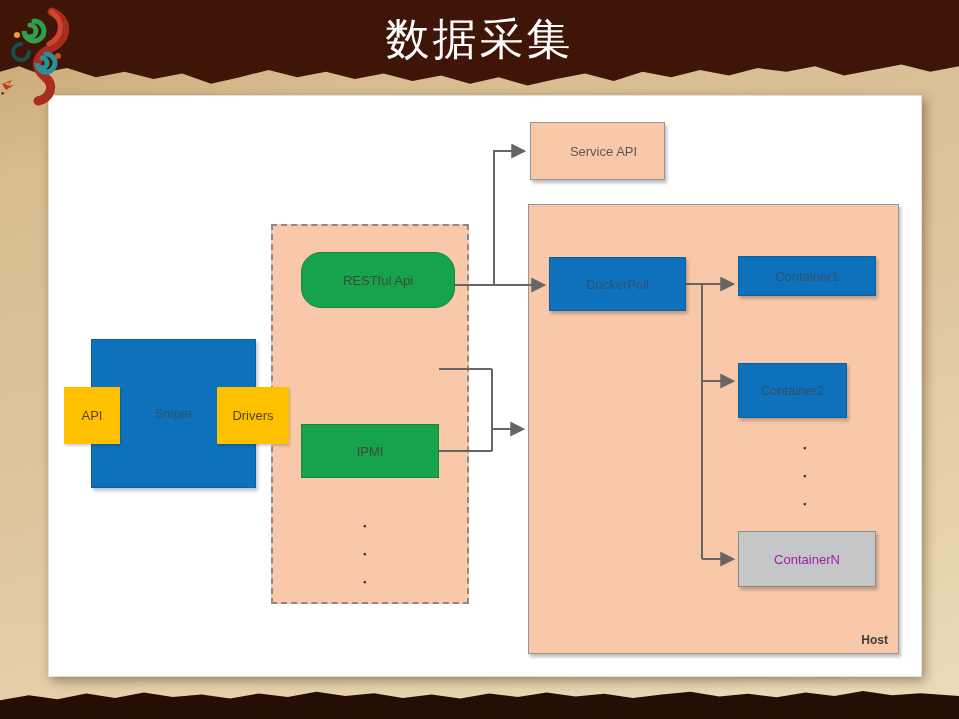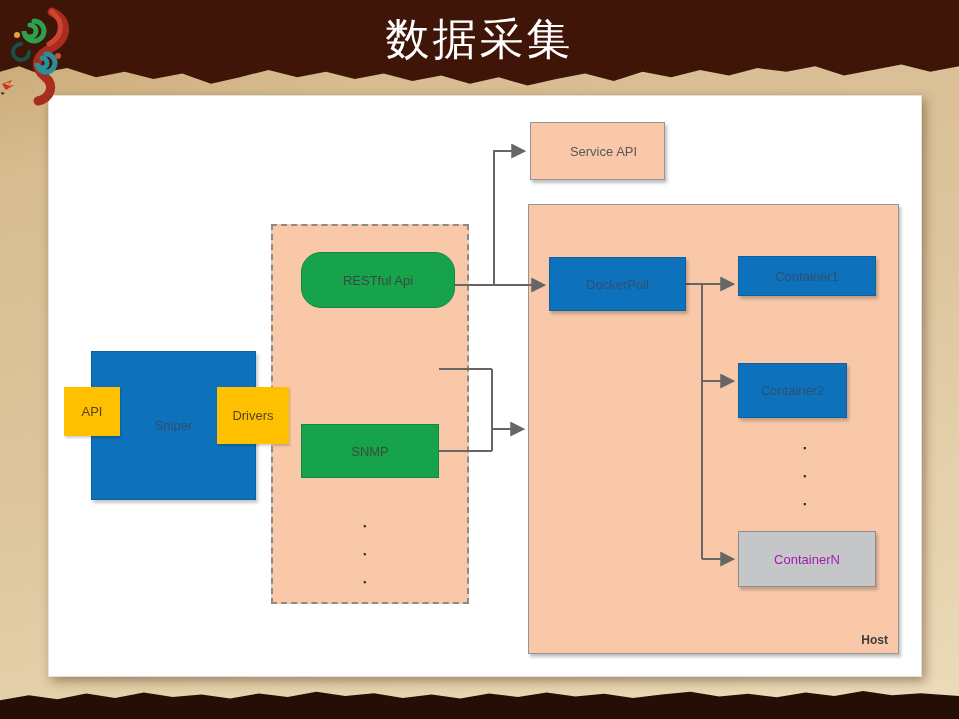--- a/index.html
+++ b/index.html
@@ -127,33 +127,33 @@
   <div class="node salmon" style="left:479px;top:108px;width:371px;height:450px;align-items:flex-end;justify-content:flex-end;">
     <span class="host-label">Host</span>
   </div>
 
   <div class="group-dashed" style="left:222px;top:128px;width:198px;height:380px;"></div>
 
   <div class="node green" style="left:252px;top:156px;width:154px;height:56px;border-radius:20px;">
     <span>RESTful Api</span>
   </div>
   <div class="node green" style="left:252px;top:328px;width:138px;height:54px;">
-    <span>SNMP</span>
+    <span>IPMI</span>
   </div>
 
   <div class="dots" style="left:314px;top:426px;">
     <span>▪</span>
     <span>▪</span>
     <span>▪</span>
   </div>
 
-  <div class="node blue" style="left:42px;top:243px;width:165px;height:149px;margin-top:12px;">
+  <div class="node blue" style="left:42px;top:243px;width:165px;height:149px;">
     <span>Sniper</span>
   </div>
-  <div class="node yellow" style="left:15px;top:291px;width:56px;height:49px;">
+  <div class="node yellow" style="left:15px;top:291px;width:56px;height:57px;">
     <span>API</span>
   </div>
   <div class="node yellow" style="left:168px;top:291px;width:72px;height:57px;">
     <span>Drivers</span>
   </div>
 
   <div class="node blue" style="left:500px;top:161px;width:137px;height:54px;">
     <span>DockerPoll</span>
   </div>
   <div class="node blue" style="left:689px;top:160px;width:138px;height:40px;">

